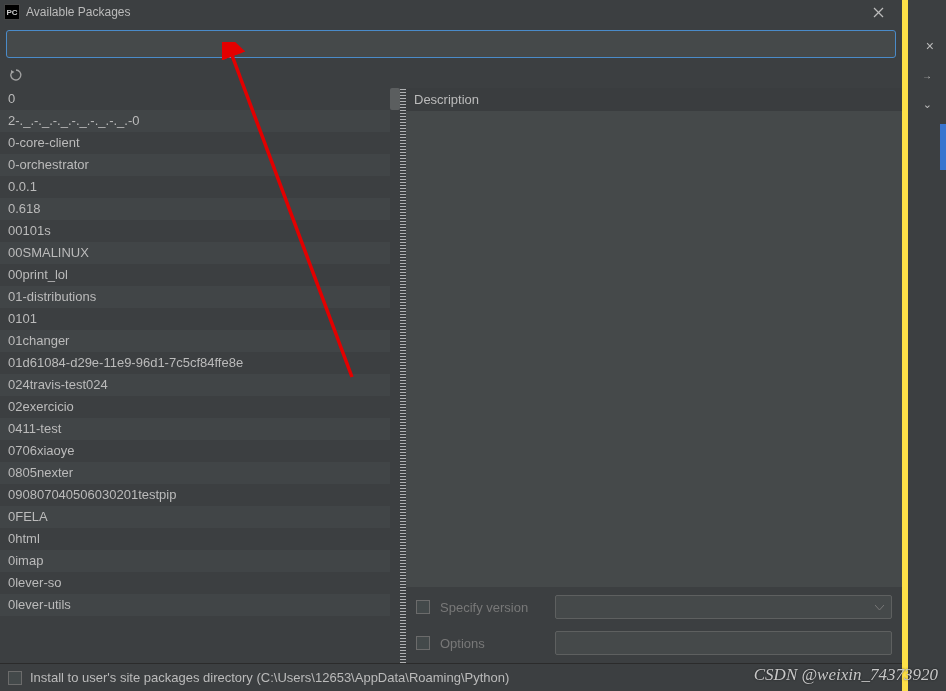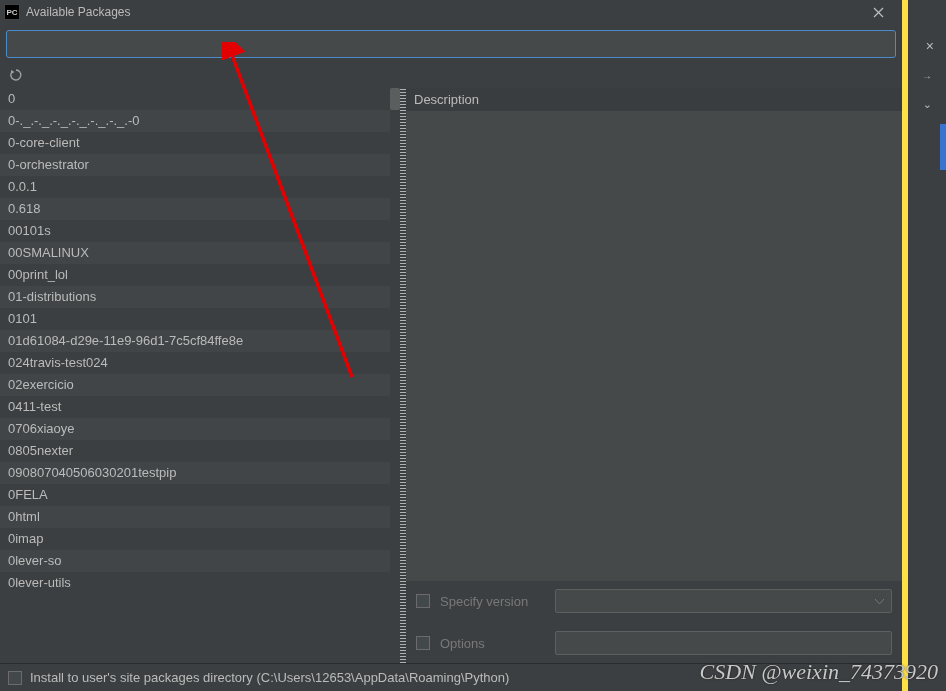--- a/index.html
+++ b/index.html
@@ -206,21 +206,21 @@
     }
     .desc-body {
       flex: 1;
       background: #45494a;
       margin: 0 0 0 0;
     }
     .right-bottom {
       padding: 8px 10px;
       display: flex;
       flex-direction: column;
-      gap: 18px;
+      gap: 12px;
     }
     .option-row {
       display: flex;
       align-items: center;
       gap: 10px;
     }
     .checkbox {
       width: 14px;
       height: 14px;
       border: 1px solid #6b6b6b;
@@ -254,21 +254,21 @@
       position: absolute;
       pointer-events: none;
       top: 42px;
       left: 222px;
     }
     .watermark {
       position: absolute;
       bottom: 6px;
       right: 8px;
       color: #c8c8c8;
-      font-size: 22px;
+      font-size: 17px;
       font-style: italic;
       font-family: Georgia, serif;
       pointer-events: none;
       text-shadow: 0 0 2px rgba(0,0,0,0.6);
     }
   </style>
 </head>
 <body>
 
 <div class="backdrop">
@@ -307,30 +307,31 @@
         <path d="M 7 2 A 5 5 0 1 1 2.5 4.5" stroke="#a3a3a3" stroke-width="1.3" fill="none"></path>
         <polygon points="2,2 2,6 5.5,4" fill="#a3a3a3"></polygon>
       </svg>
     </div>
   </div>
 
   <div class="main-split">
     <div class="left-panel">
       <div class="package-list" id="package-list">
           <div class="package-item">0</div>
-          <div class="package-item">0-._.-._.-._.-._.-._.-._.-0</div>
+          <div class="package-item">2-._.-._.-._.-._.-._.-._.-0</div>
           <div class="package-item">0-core-client</div>
           <div class="package-item">0-orchestrator</div>
           <div class="package-item">0.0.1</div>
           <div class="package-item">0.618</div>
           <div class="package-item">00101s</div>
           <div class="package-item">00SMALINUX</div>
           <div class="package-item">00print_lol</div>
           <div class="package-item">01-distributions</div>
           <div class="package-item">0101</div>
+          <div class="package-item">01changer</div>
           <div class="package-item">01d61084-d29e-11e9-96d1-7c5cf84ffe8e</div>
           <div class="package-item">024travis-test024</div>
           <div class="package-item">02exercicio</div>
           <div class="package-item">0411-test</div>
           <div class="package-item">0706xiaoye</div>
           <div class="package-item">0805nexter</div>
           <div class="package-item">090807040506030201testpip</div>
           <div class="package-item">0FELA</div>
           <div class="package-item">0html</div>
           <div class="package-item">0imap</div>

